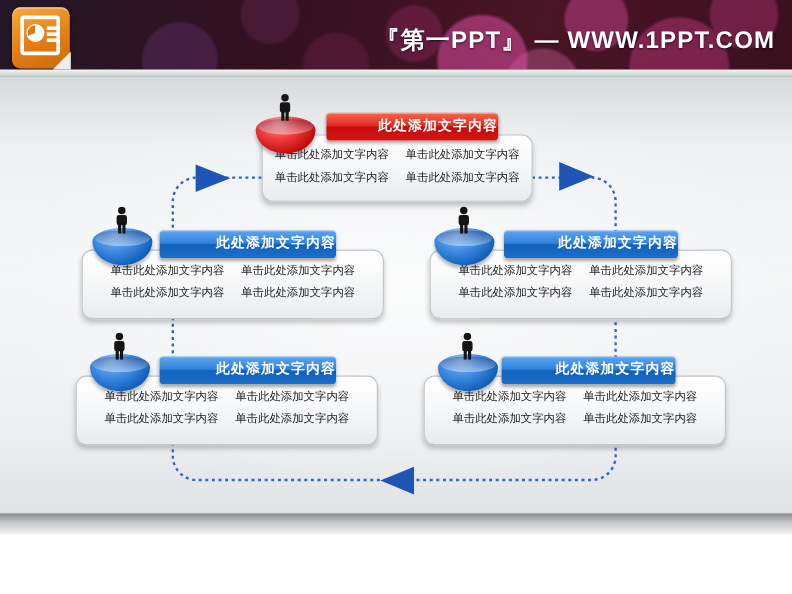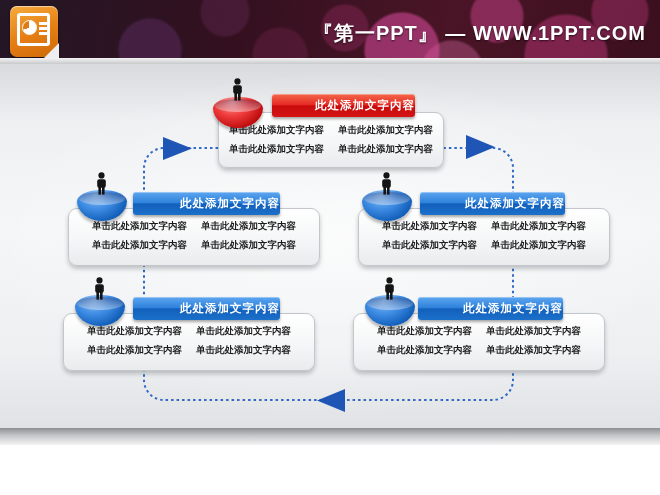--- a/index.html
+++ b/index.html
@@ -46,21 +46,21 @@
 
   .connector{position:absolute;left:0;top:0;width:660px;height:495px;z-index:1;pointer-events:none;}
 
   
   .node{position:absolute;z-index:2;}
   .nbody{position:absolute;left:0;border:1px solid #c3c7cb;border-radius:9px;
          background:linear-gradient(180deg,#ffffff 0%,#f5f6f7 55%,#e9ebed 100%);
          box-shadow:0 3px 4px rgba(55,60,70,.28), inset 0 1px 0 #fff;z-index:2;}
   .cells{display:grid;grid-template-columns:auto auto;column-gap:14px;row-gap:5px;
          justify-content:center;padding-top:10px;font-size:9.5px;line-height:14px;
-         color:#1d1d1f;font-weight:bold;white-space:nowrap;}
+         color:#1d1d1f;font-weight:normal;white-space:nowrap;}
   .nheader{position:absolute;height:23px;line-height:23px;text-align:right;color:#fff;
            font-weight:bold;font-size:11.5px;letter-spacing:1px;border-radius:3px;
            box-shadow:0 2px 3px rgba(0,0,0,.35), inset 0 1px 0 rgba(255,255,255,.35);z-index:3;white-space:nowrap;}
   .red  .nheader{background:linear-gradient(180deg,#f4684a 0%,#e52a24 46%,#c70b0b 52%,#d51414 100%);}
   .blue .nheader{background:linear-gradient(180deg,#5ea6f0 0%,#2e82dc 46%,#1260bc 52%,#1b70ca 100%);}
   .hemi{position:absolute;width:50px;height:31px;z-index:3;
         border-radius:50% 50% 50% 50% / 36% 36% 64% 64%;
         box-shadow:0 3px 3px rgba(0,0,0,.28);}
   .red  .hemi{background:radial-gradient(ellipse at 38% 18%,#ff9d9d 0%,#ef3b3b 38%,#c31010 70%,#8e0404 100%);}
   .blue .hemi{background:radial-gradient(ellipse at 38% 18%,#8ec2f6 0%,#3e8ce3 38%,#1563bd 70%,#0a4590 100%);}

